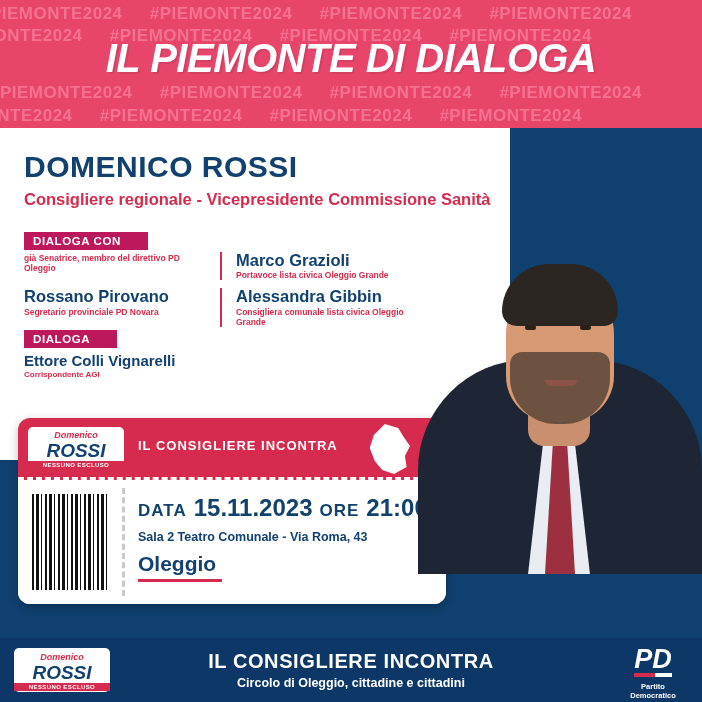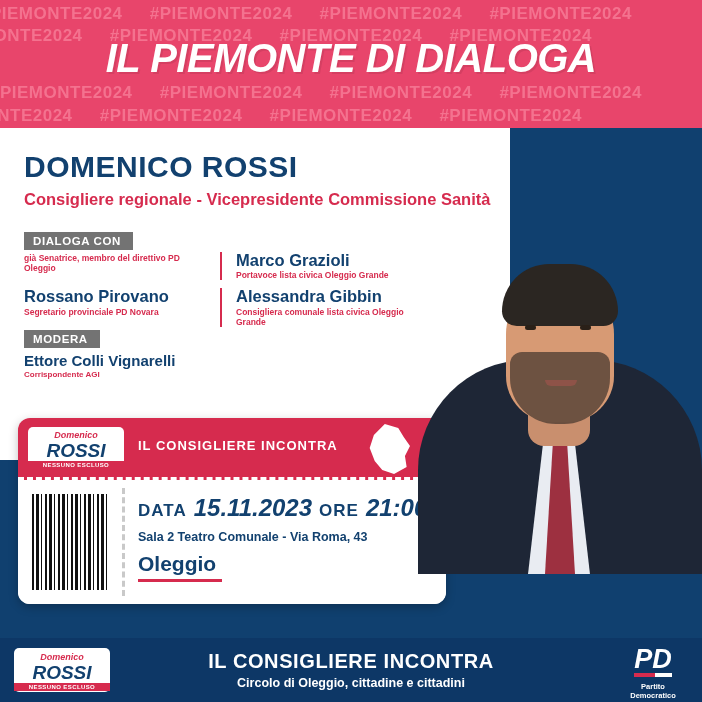--- a/index.html
+++ b/index.html
@@ -76,26 +76,26 @@
   .speaker-role {
     position: absolute;
     top: 62px; left: 24px;
     color: #d62b4e;
     font-size: 16.5px;
     font-weight: 800;
   }
 
   .tag {
     position: absolute;
-    background: #737373;
+    background: #be185d;
     color: #ffffff;
     font-size: 11.5px;
     font-weight: 800;
     letter-spacing: 0.6px;
-    padding: 3px 12px 3px 9px;
+    padding: 3px 27px 3px 9px;
   }
   .tag-dialoga { top: 104px; left: 24px; }
   .tag-modera  { top: 202px; left: 24px; }
 
   .guests {
     position: absolute;
     top: 124px; left: 24px;
     width: 460px;
   }
   .guest-row { display: flex; margin-bottom: 8px; }
@@ -238,21 +238,20 @@
   .lbl {
     color: #12416f;
     font-size: 17px;
     font-weight: 700;
     letter-spacing: 1px;
   }
   .val {
     color: #12416f;
     font-size: 24px;
     font-weight: 800;
-    font-style: italic;
   }
   .venue {
     margin-top: 8px;
     color: #12416f;
     font-size: 12.5px;
     font-weight: 600;
   }
   .city {
     margin-top: 8px;
     color: #12416f;
@@ -455,21 +454,21 @@
             <div class="guest-name">Rossano Pirovano</div>
             <div class="guest-sub">Segretario provinciale PD Novara</div>
           </div>
           <div class="guest">
             <div class="guest-name">Alessandra Gibbin</div>
             <div class="guest-sub">Consigliera comunale lista civica Oleggio Grande</div>
           </div>
         </div>
       </div>
 
-      <div class="tag tag-modera">MODERA</div>
+      <div class="tag tag-modera">DIALOGA</div>
       <div class="moderator">
         <div class="mod-name">Ettore Colli Vignarelli</div>
         <div class="mod-sub">Corrispondente AGI</div>
       </div>
     </div>
 
     <div class="ticket">
       <div class="ticket-top">
         <div class="ticket-logo">
           <div class="logo-small">Domenico</div>

